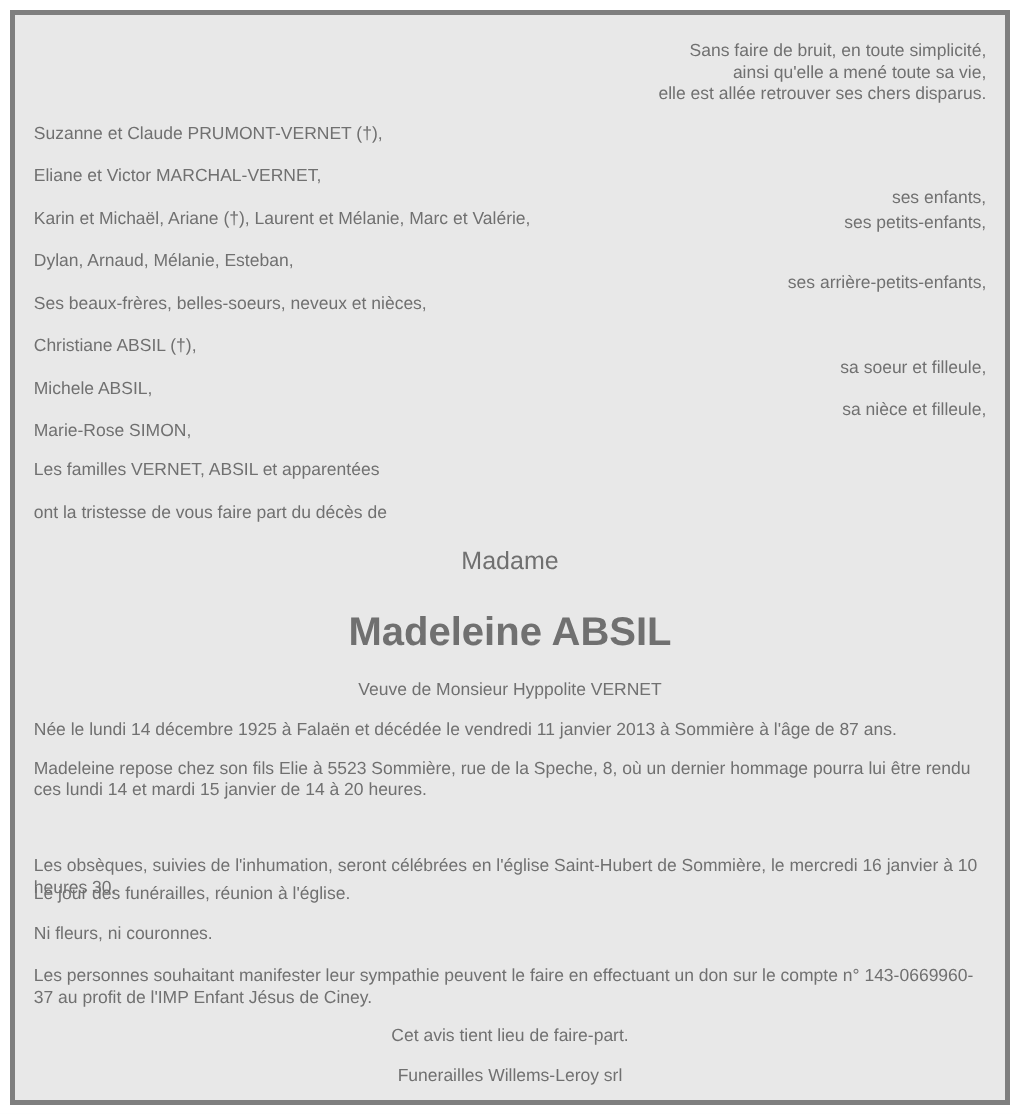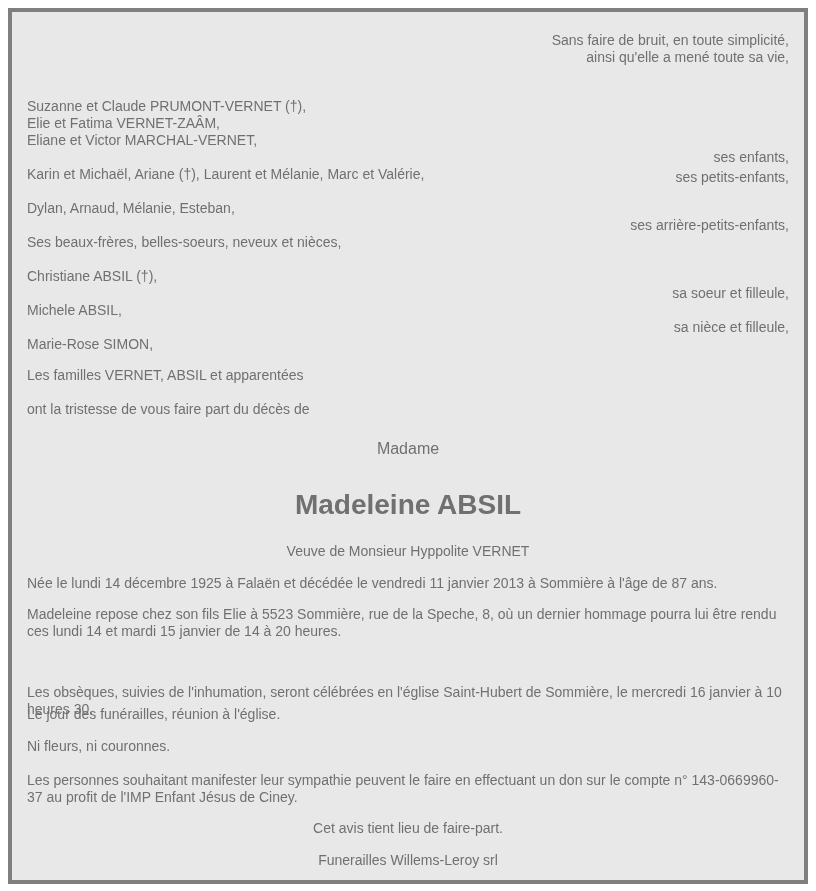--- a/index.html
+++ b/index.html
@@ -9,32 +9,32 @@
     border: 4px solid #7f7f7f; background: #e8e8e8;
   }
   .t {
     position: absolute; font-family: "Liberation Sans", sans-serif;
     font-size: 14px; line-height: 17px; color: #707070; white-space: nowrap;
   }
   .l { left: 15px; }
   .r { right: 15px; text-align: right; }
   .c { left: 0; right: 0; text-align: center; }
   .wrap { white-space: normal; left: 15px; width: 765px; }
-  .madame { font-size: 16px; line-height: 22px; }
-  .name { font-size: 28px; line-height: 34px; font-weight: bold; }
+  .madame { font-size: 20px; line-height: 22px; }
+  .name { font-size: 32px; line-height: 34px; font-weight: bold; }
 </style>
 </head>
 <body>
 
 <div class="frame">
   <div class="t r" style="top:20px">Sans faire de bruit, en toute simplicité,</div>
   <div class="t r" style="top:37px">ainsi qu'elle a mené toute sa vie,</div>
+  <div class="t r" style="top:54px">elle est allée retrouver ses chers disparus.</div>
 
   <div class="t l" style="top:86px">Suzanne et Claude PRUMONT-VERNET (†),</div>
-  <div class="t l" style="top:103px">Elie et Fatima VERNET-ZAÂM,</div>
   <div class="t l" style="top:120px">Eliane et Victor MARCHAL-VERNET,</div>
   <div class="t r" style="top:137px">ses enfants,</div>
 
   <div class="t l" style="top:154px">Karin et Michaël, Ariane (†), Laurent et Mélanie, Marc et Valérie,</div>
   <div class="t r" style="top:157px">ses petits-enfants,</div>
 
   <div class="t l" style="top:188px">Dylan, Arnaud, Mélanie, Esteban,</div>
   <div class="t r" style="top:205px">ses arrière-petits-enfants,</div>
 
   <div class="t l" style="top:222px">Ses beaux-frères, belles-soeurs, neveux et nièces,</div>

